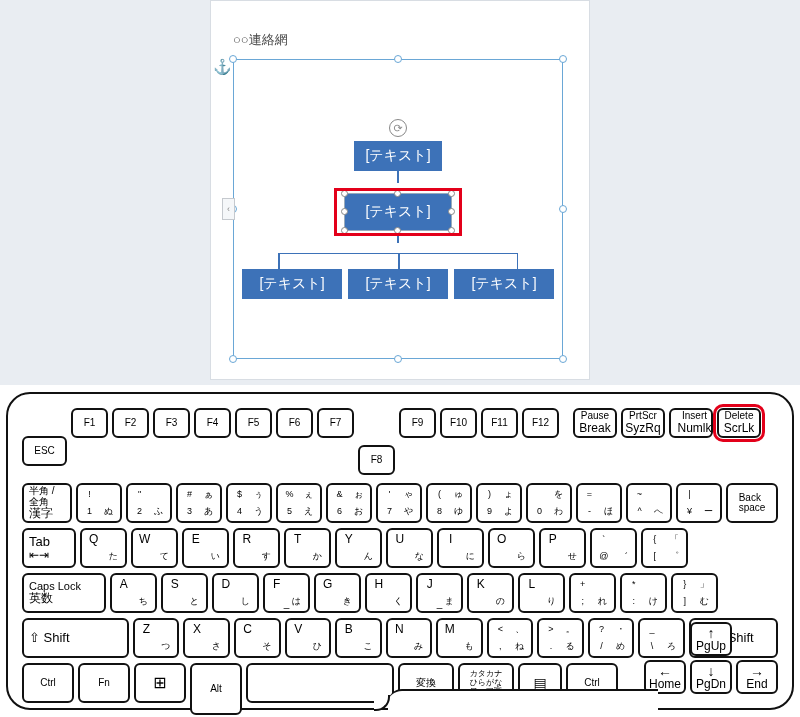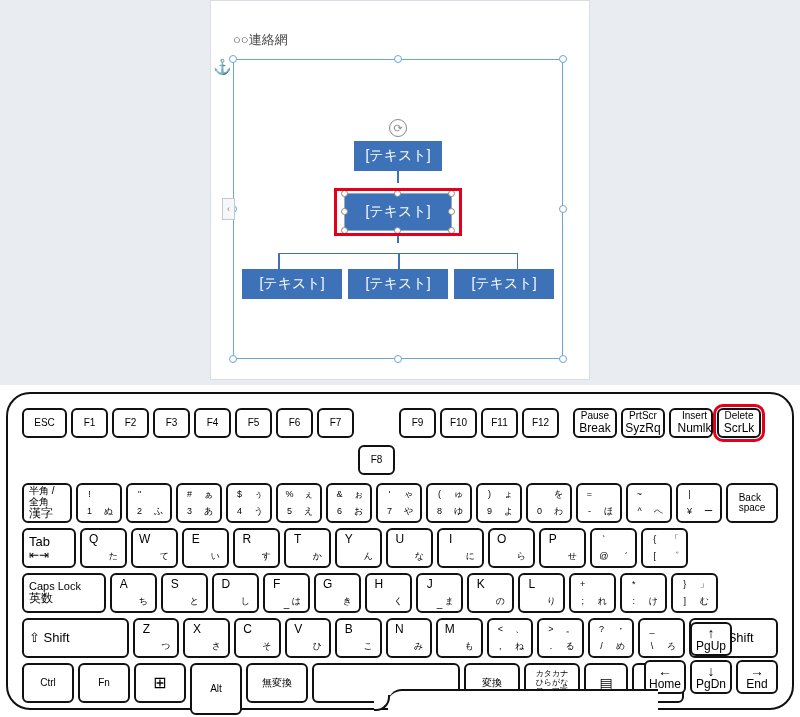--- a/index.html
+++ b/index.html
@@ -303,21 +303,21 @@
           </div>
       </div>
     </div>
   </div>
 </div>
 
 <div class="kbd-wrap">
   <div class="kbd">
 
     <div class="krow" id="krow0">
-        <div class="key " style="width: 45px;">ESC</div>
+        <div class="key " style="width: 45px; margin-top: 28px;">ESC</div>
         <div class="key " style="width: 37px;">F1</div>
         <div class="key " style="width: 37px;">F2</div>
         <div class="key " style="width: 37px;">F3</div>
         <div class="key " style="width: 37px;">F4</div>
         <div class="key " style="width: 37px;">F5</div>
         <div class="key " style="width: 37px;">F6</div>
         <div class="key " style="width: 37px;">F7</div>
         <div class="key " style="width: 37px; margin-top: 37px;">F8</div>
         <div class="key " style="width: 37px;">F9</div>
         <div class="key " style="width: 37px;">F10</div>
@@ -664,21 +664,20 @@
         </div>
       </div>
 
     <div class="krow" id="krow5">
         <div class="key tall" style="width: 52px; height: 40px;">Ctrl</div>
         <div class="key tall" style="width: 52px; height: 40px;">Fn</div>
         <div class="key tall" style="width: 52px; height: 40px;">
           <span style="font-size:16px">⊞</span>
         </div>
         <div class="key tall" style="width: 52px; height: 52px;">Alt</div>
-        <div class="key tall" style="width: 62px; height: 40px;">無変換</div>
         <div class="key tall" style="width: 148px; height: 40px;"></div>
         <div class="key tall" style="width: 56px; height: 40px;">変換</div>
         <div class="key tall" style="width: 56px; font-size: 8px; height: 40px;">カタカナ<br>ひらがな<br>ローマ字</div>
         <div class="key tall" style="width: 44px; height: 40px;">
           <span style="font-size:14px">▤</span>
         </div>
         <div class="key tall" style="width: 52px; height: 40px;">Ctrl</div>
       </div>
 
 

